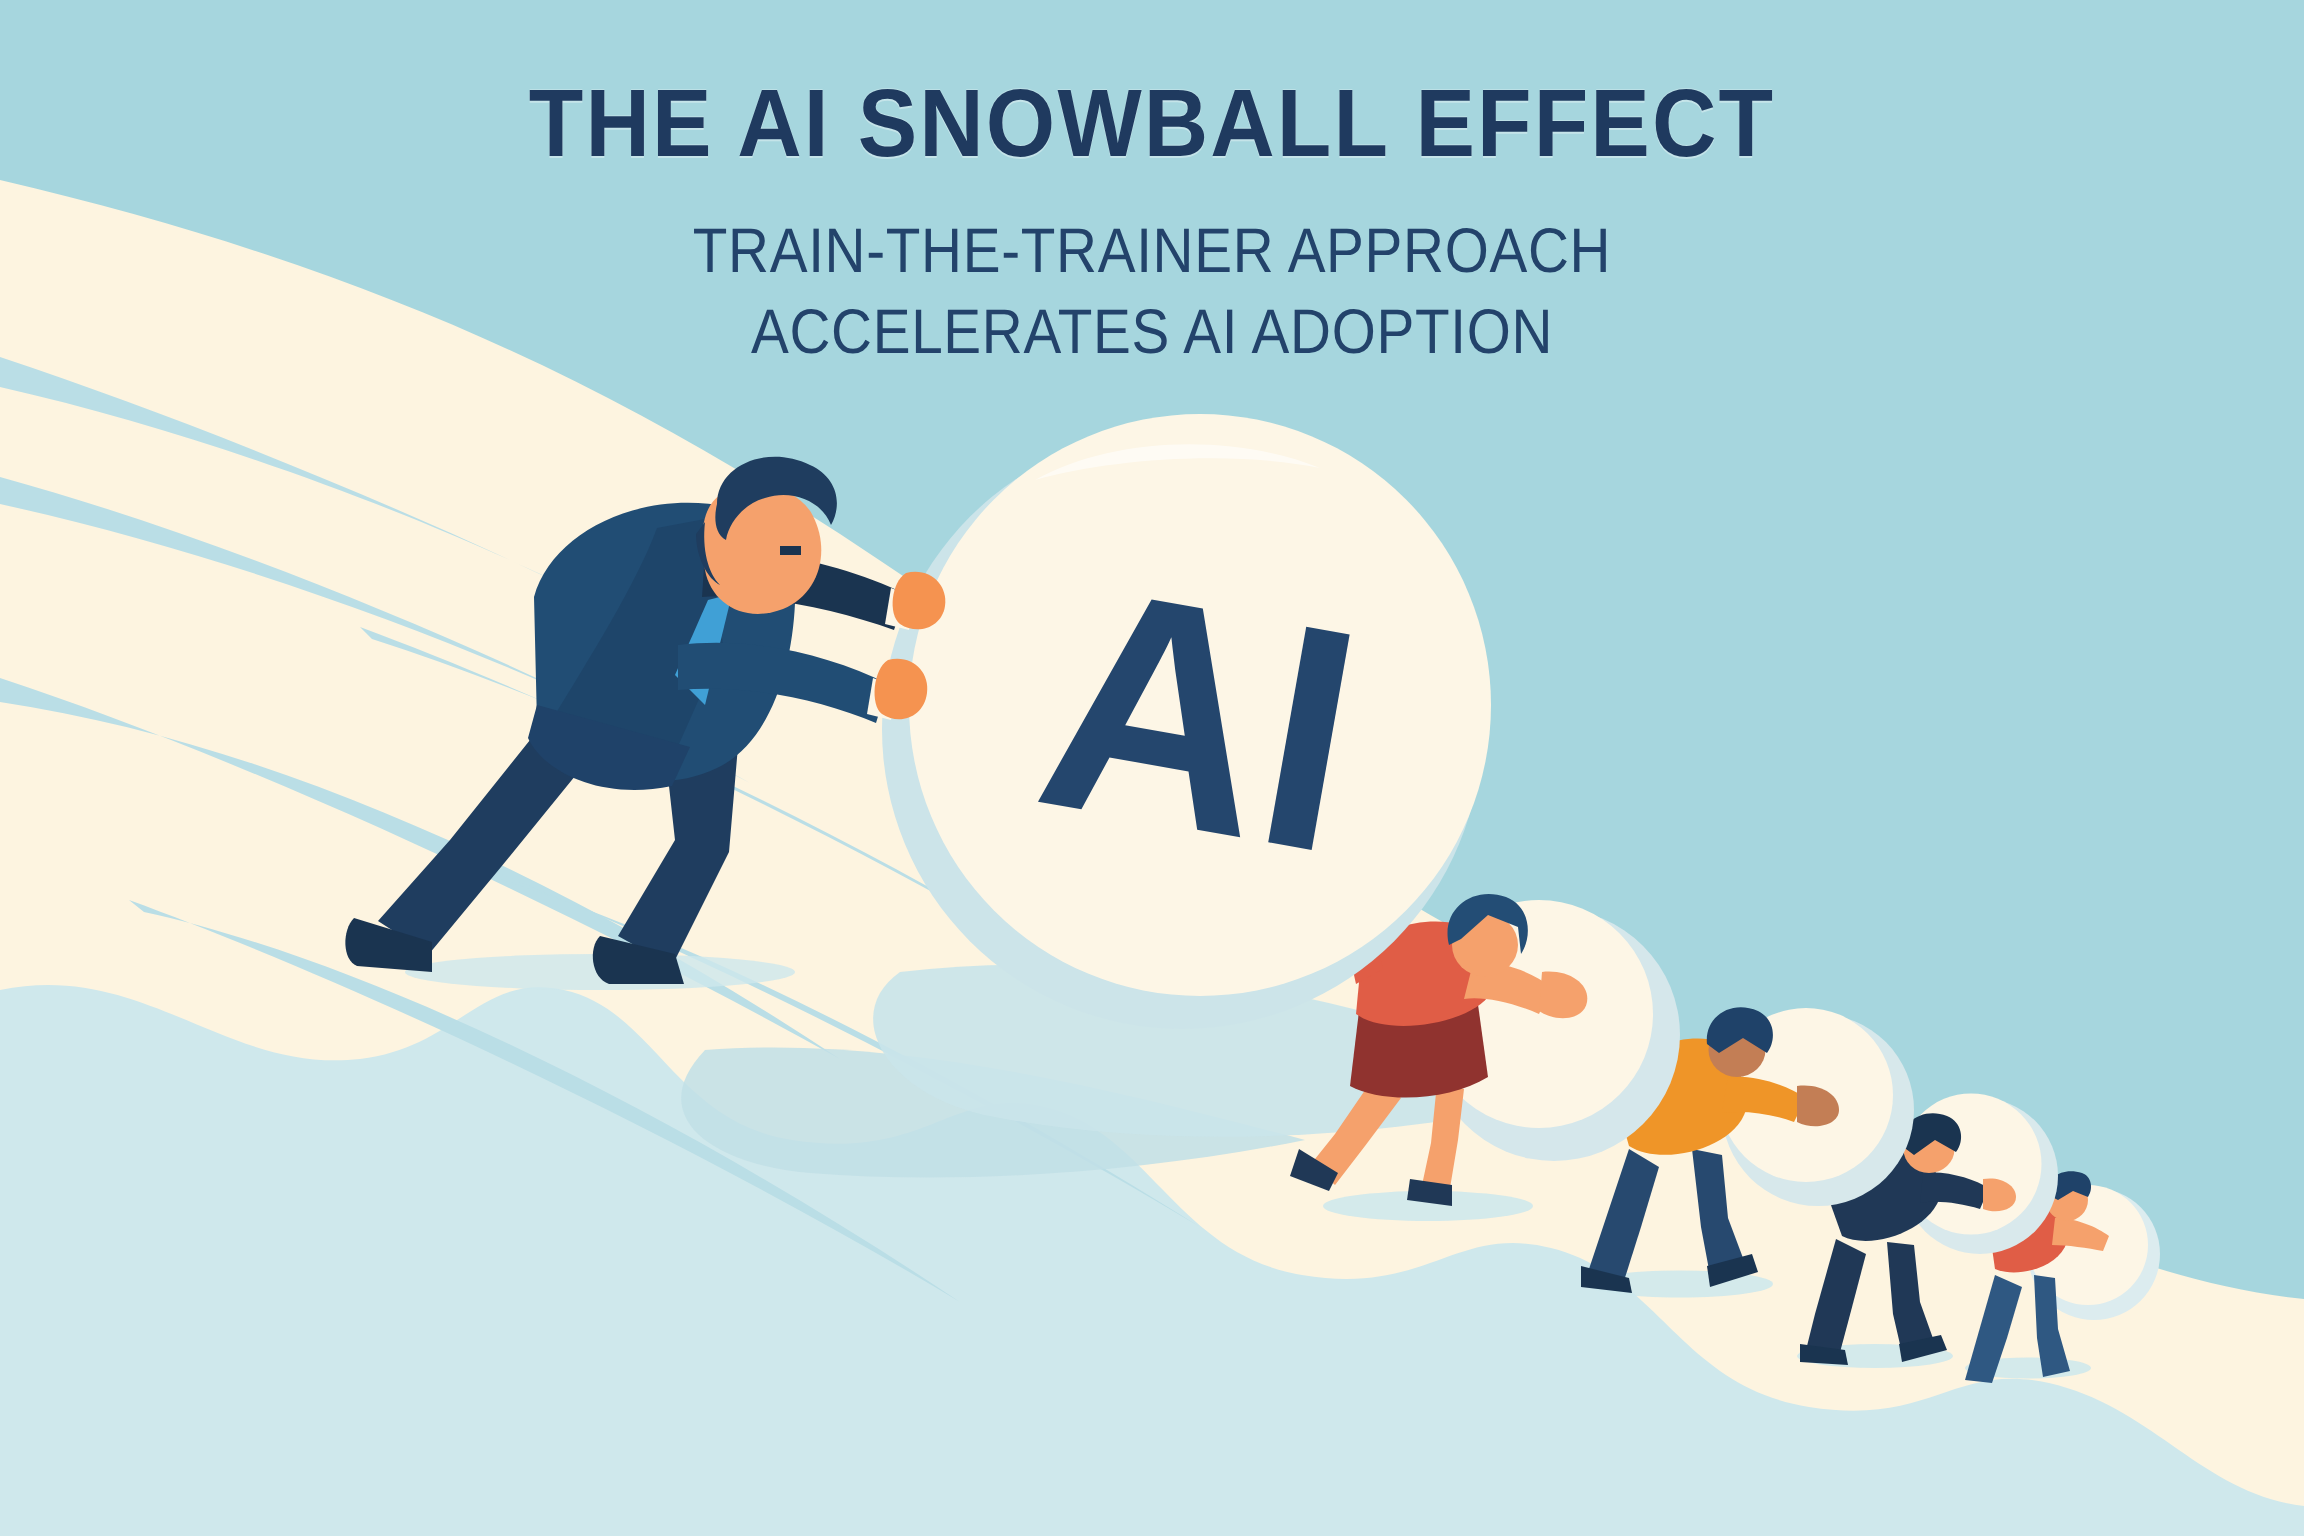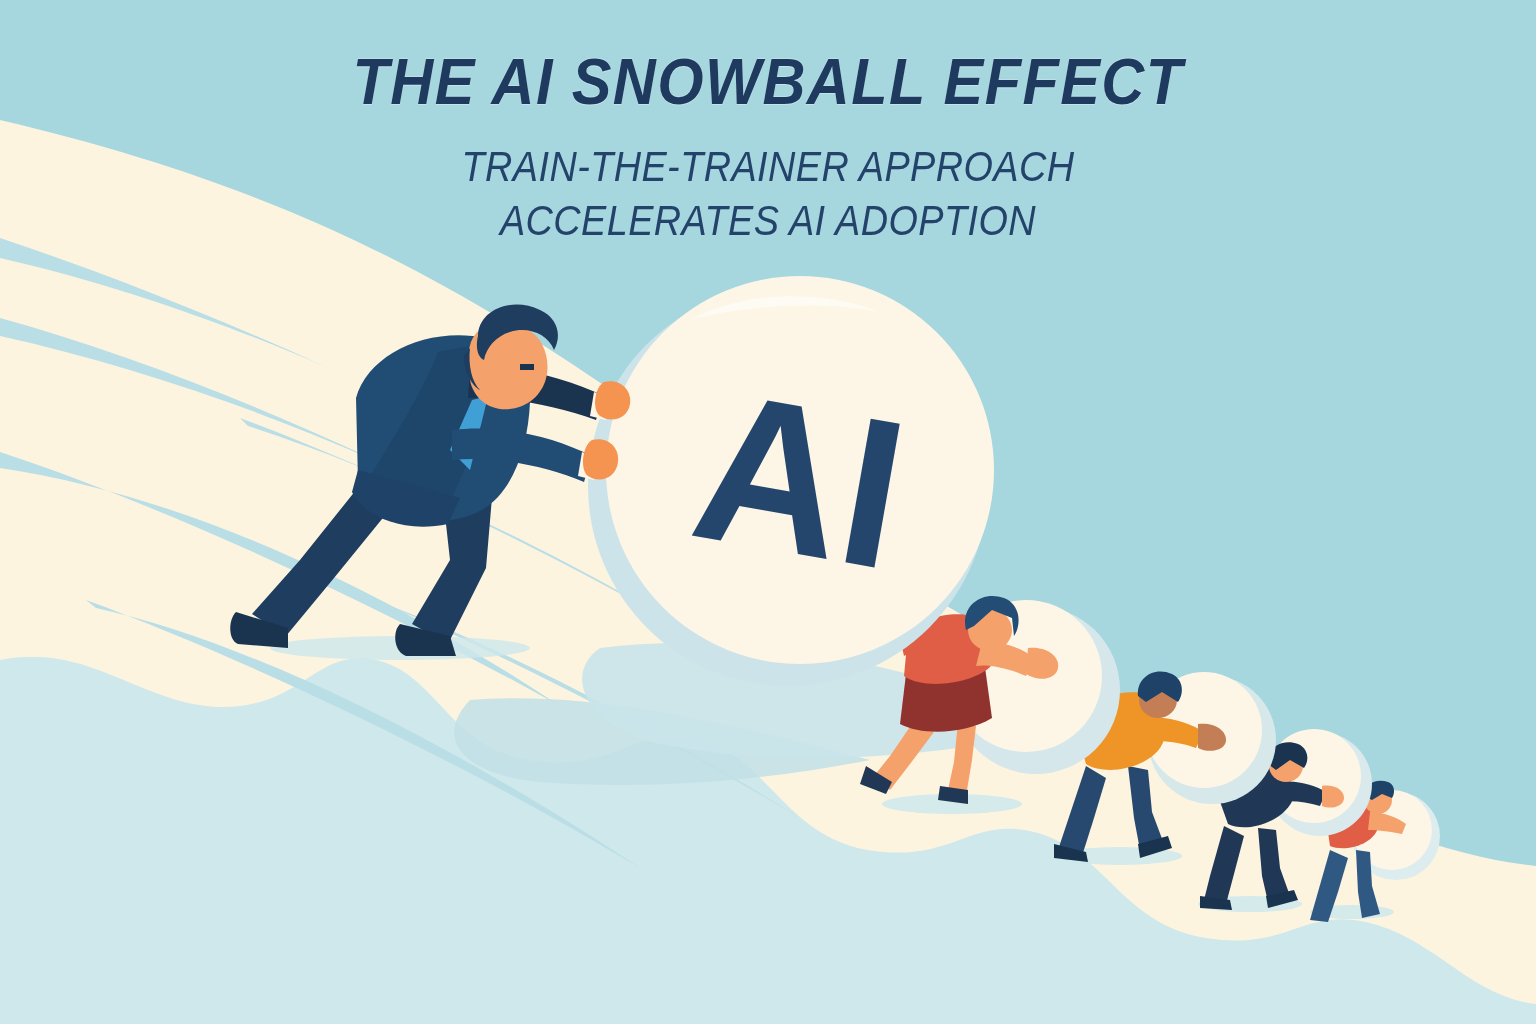--- a/index.html
+++ b/index.html
@@ -4,21 +4,21 @@
 <style>
   html,body{margin:0;padding:0;background:#9fd3dc;}
   #stage{
     position:relative;
     width:1536px;height:1024px;
     overflow:hidden;
     font-family:"Liberation Sans", sans-serif;
     background:#a5d6de;
   }
   #art{position:absolute;inset:0;width:1536px;height:1024px;display:block;}
-  .txt-layer{position:absolute;inset:0;pointer-events:none;font-style:italic;}
+  .txt-layer{position:absolute;inset:0;pointer-events:none;}
 
   #title{
     position:absolute;
     left:0;right:0;
     top:50px;
     text-align:center;
     font-family:"Liberation Sans", sans-serif;
     font-weight:bold;
     font-size:64px;
     letter-spacing:1.5px;

